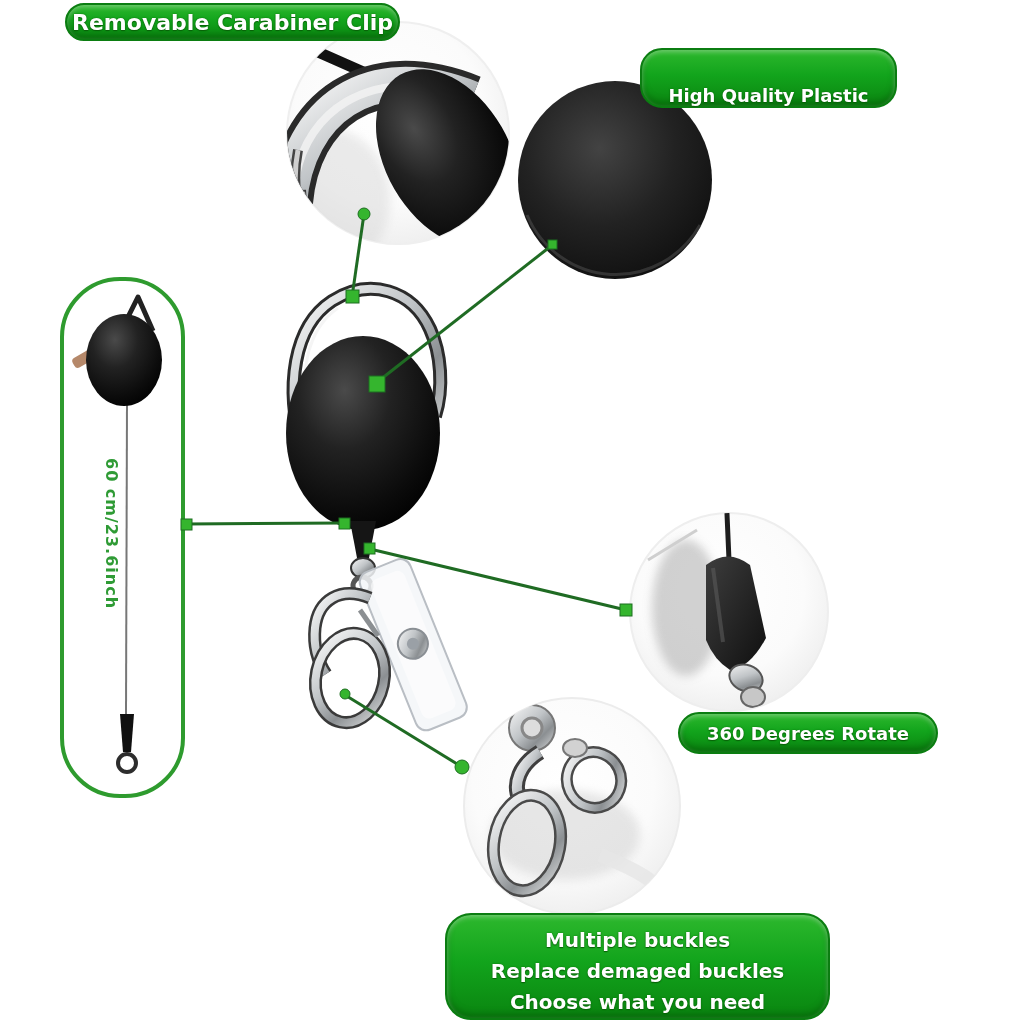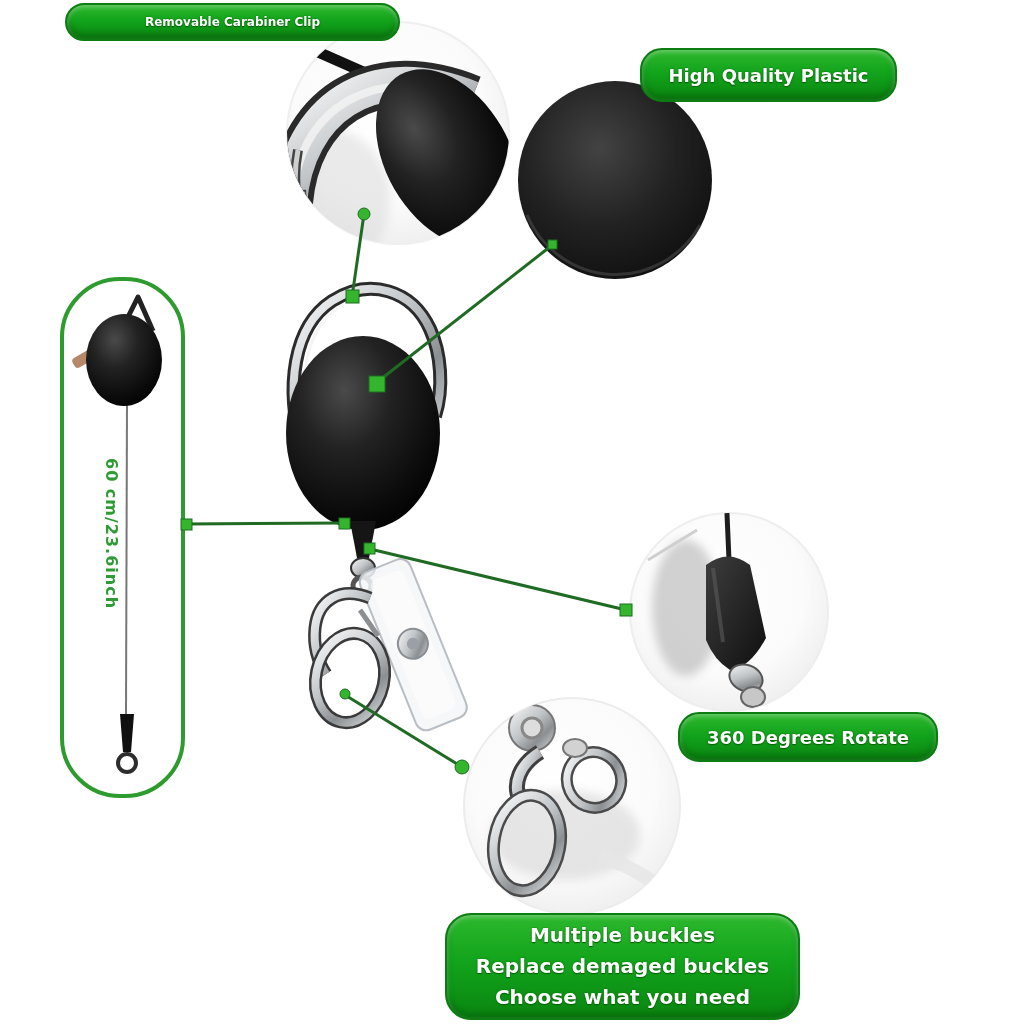--- a/index.html
+++ b/index.html
@@ -22,24 +22,24 @@
 
   svg.art{position:absolute;left:0;top:0;z-index:2;}
 
   
   .pill{position:absolute;z-index:4;display:flex;flex-direction:column;align-items:center;justify-content:center;
     background:linear-gradient(180deg,var(--pill-green-light) 0%,var(--pill-green) 45%,var(--pill-green-dark) 100%);
     border:2px solid var(--pill-border);border-radius:24px;
     box-shadow:inset 0 2px 5px rgba(255,255,255,.35), inset 0 -4px 7px rgba(0,70,0,.45);
     color:var(--label-text);font-weight:bold;text-align:center;
     text-shadow:0 0 2px #0a6e0a,0 1px 1px #085c08;}
-  .pill-carabiner{left:65px;top:3px;width:335px;height:38px;font-size:12px;border-radius:19px;}
-  .pill-plastic{left:640px;top:48px;width:257px;height:54px;font-size:18px;border-radius:22px;}
-  .pill-rotate{left:678px;top:712px;width:260px;height:50px;font-size:18px;border-radius:21px;}
-  .pill-buckles{left:445px;top:913px;width:355px;height:107px;font-size:20px;line-height:1.55;border-radius:26px;}
+  .pill-carabiner{left:65px;top:3px;width:335px;height:38px;font-size:22px;border-radius:19px;}
+  .pill-plastic{left:640px;top:48px;width:257px;height:60px;font-size:18px;border-radius:22px;justify-content:flex-end;}
+  .pill-rotate{left:678px;top:712px;width:260px;height:42px;font-size:18px;border-radius:21px;}
+  .pill-buckles{left:445px;top:913px;width:385px;height:107px;font-size:20px;line-height:1.55;border-radius:26px;justify-content:flex-end;}
 </style>
 </head>
 <body>
 
 <div class="stage">
 
   <div class="length-box"></div>
   <div class="length-text">60 cm/23.6inch</div>
 
   <svg class="art" width="1024" height="1024" viewBox="0 0 1024 1024">

